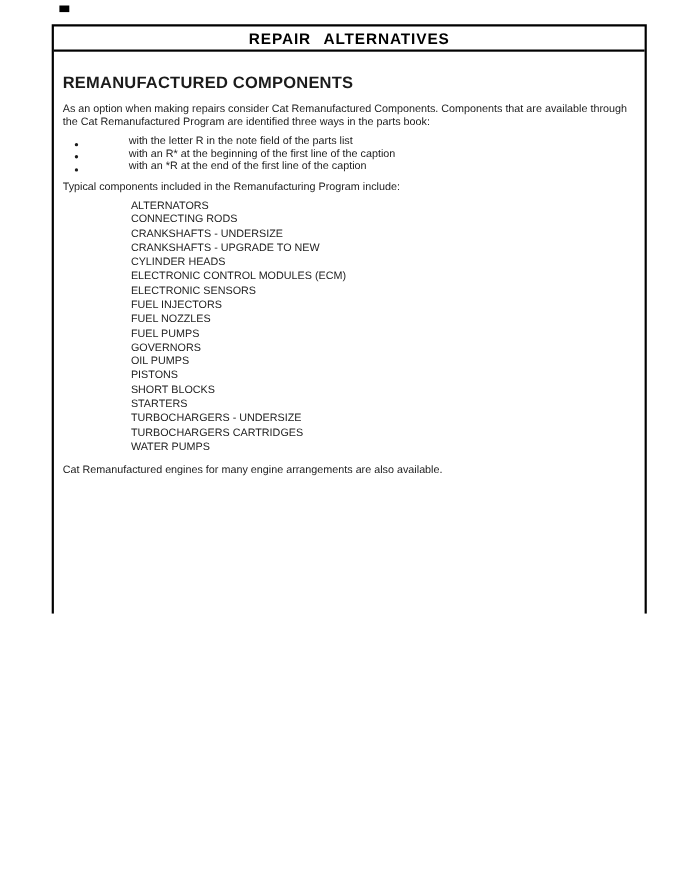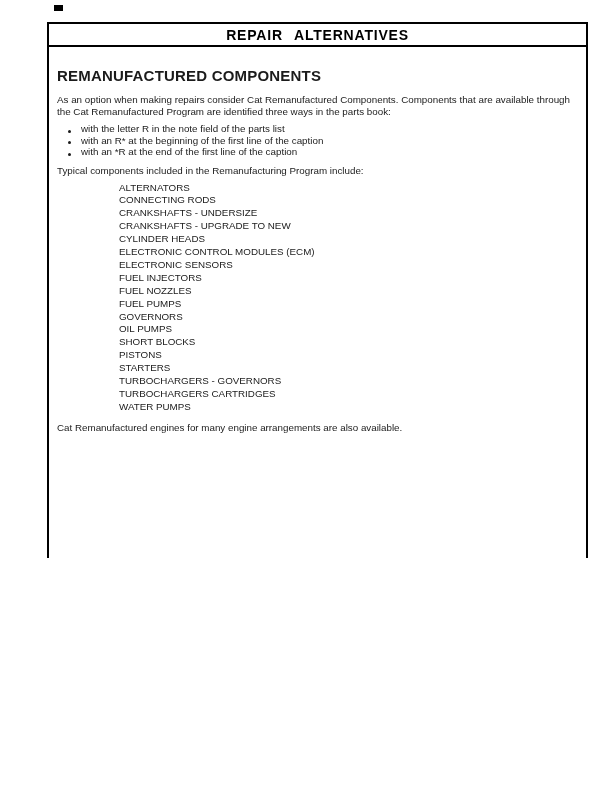--- a/index.html
+++ b/index.html
@@ -45,20 +45,21 @@
     line-height:11px;
     margin-bottom:13px;
     letter-spacing:0.2px;
   }
   .intro { margin-bottom:5px; }
   .bullet-list { margin-left:11px; }
   .bullet-row {
     display:flex;
     align-items:center;
     line-height:11.5px;
+    gap:36px;
   }
   .bullet-dot {
     flex:0 0 auto;
     width:3px; height:3px;
     border-radius:50%;
     background:#1b1b1b;
     margin:4.5px 10px 0 0;
   }
   .list-intro { margin-top:7px; }
   .component-list {
@@ -135,24 +136,24 @@
         <div>CRANKSHAFTS - UNDERSIZE</div>
         <div>CRANKSHAFTS - UPGRADE TO NEW</div>
         <div>CYLINDER HEADS</div>
         <div>ELECTRONIC CONTROL MODULES (ECM)</div>
         <div>ELECTRONIC SENSORS</div>
         <div>FUEL INJECTORS</div>
         <div>FUEL NOZZLES</div>
         <div>FUEL PUMPS</div>
         <div>GOVERNORS</div>
         <div>OIL PUMPS</div>
+        <div>PISTONS</div>
         <div>SHORT BLOCKS</div>
-        <div>PISTONS</div>
         <div>STARTERS</div>
-        <div>TURBOCHARGERS - GOVERNORS</div>
+        <div>TURBOCHARGERS - UNDERSIZE</div>
         <div>TURBOCHARGERS CARTRIDGES</div>
         <div>WATER PUMPS</div>
       </div>
 
       <div class="closing">Cat Remanufactured engines for many engine arrangements are also available.</div>
 
     </div>
   </div>
 
   <div class="footer">

